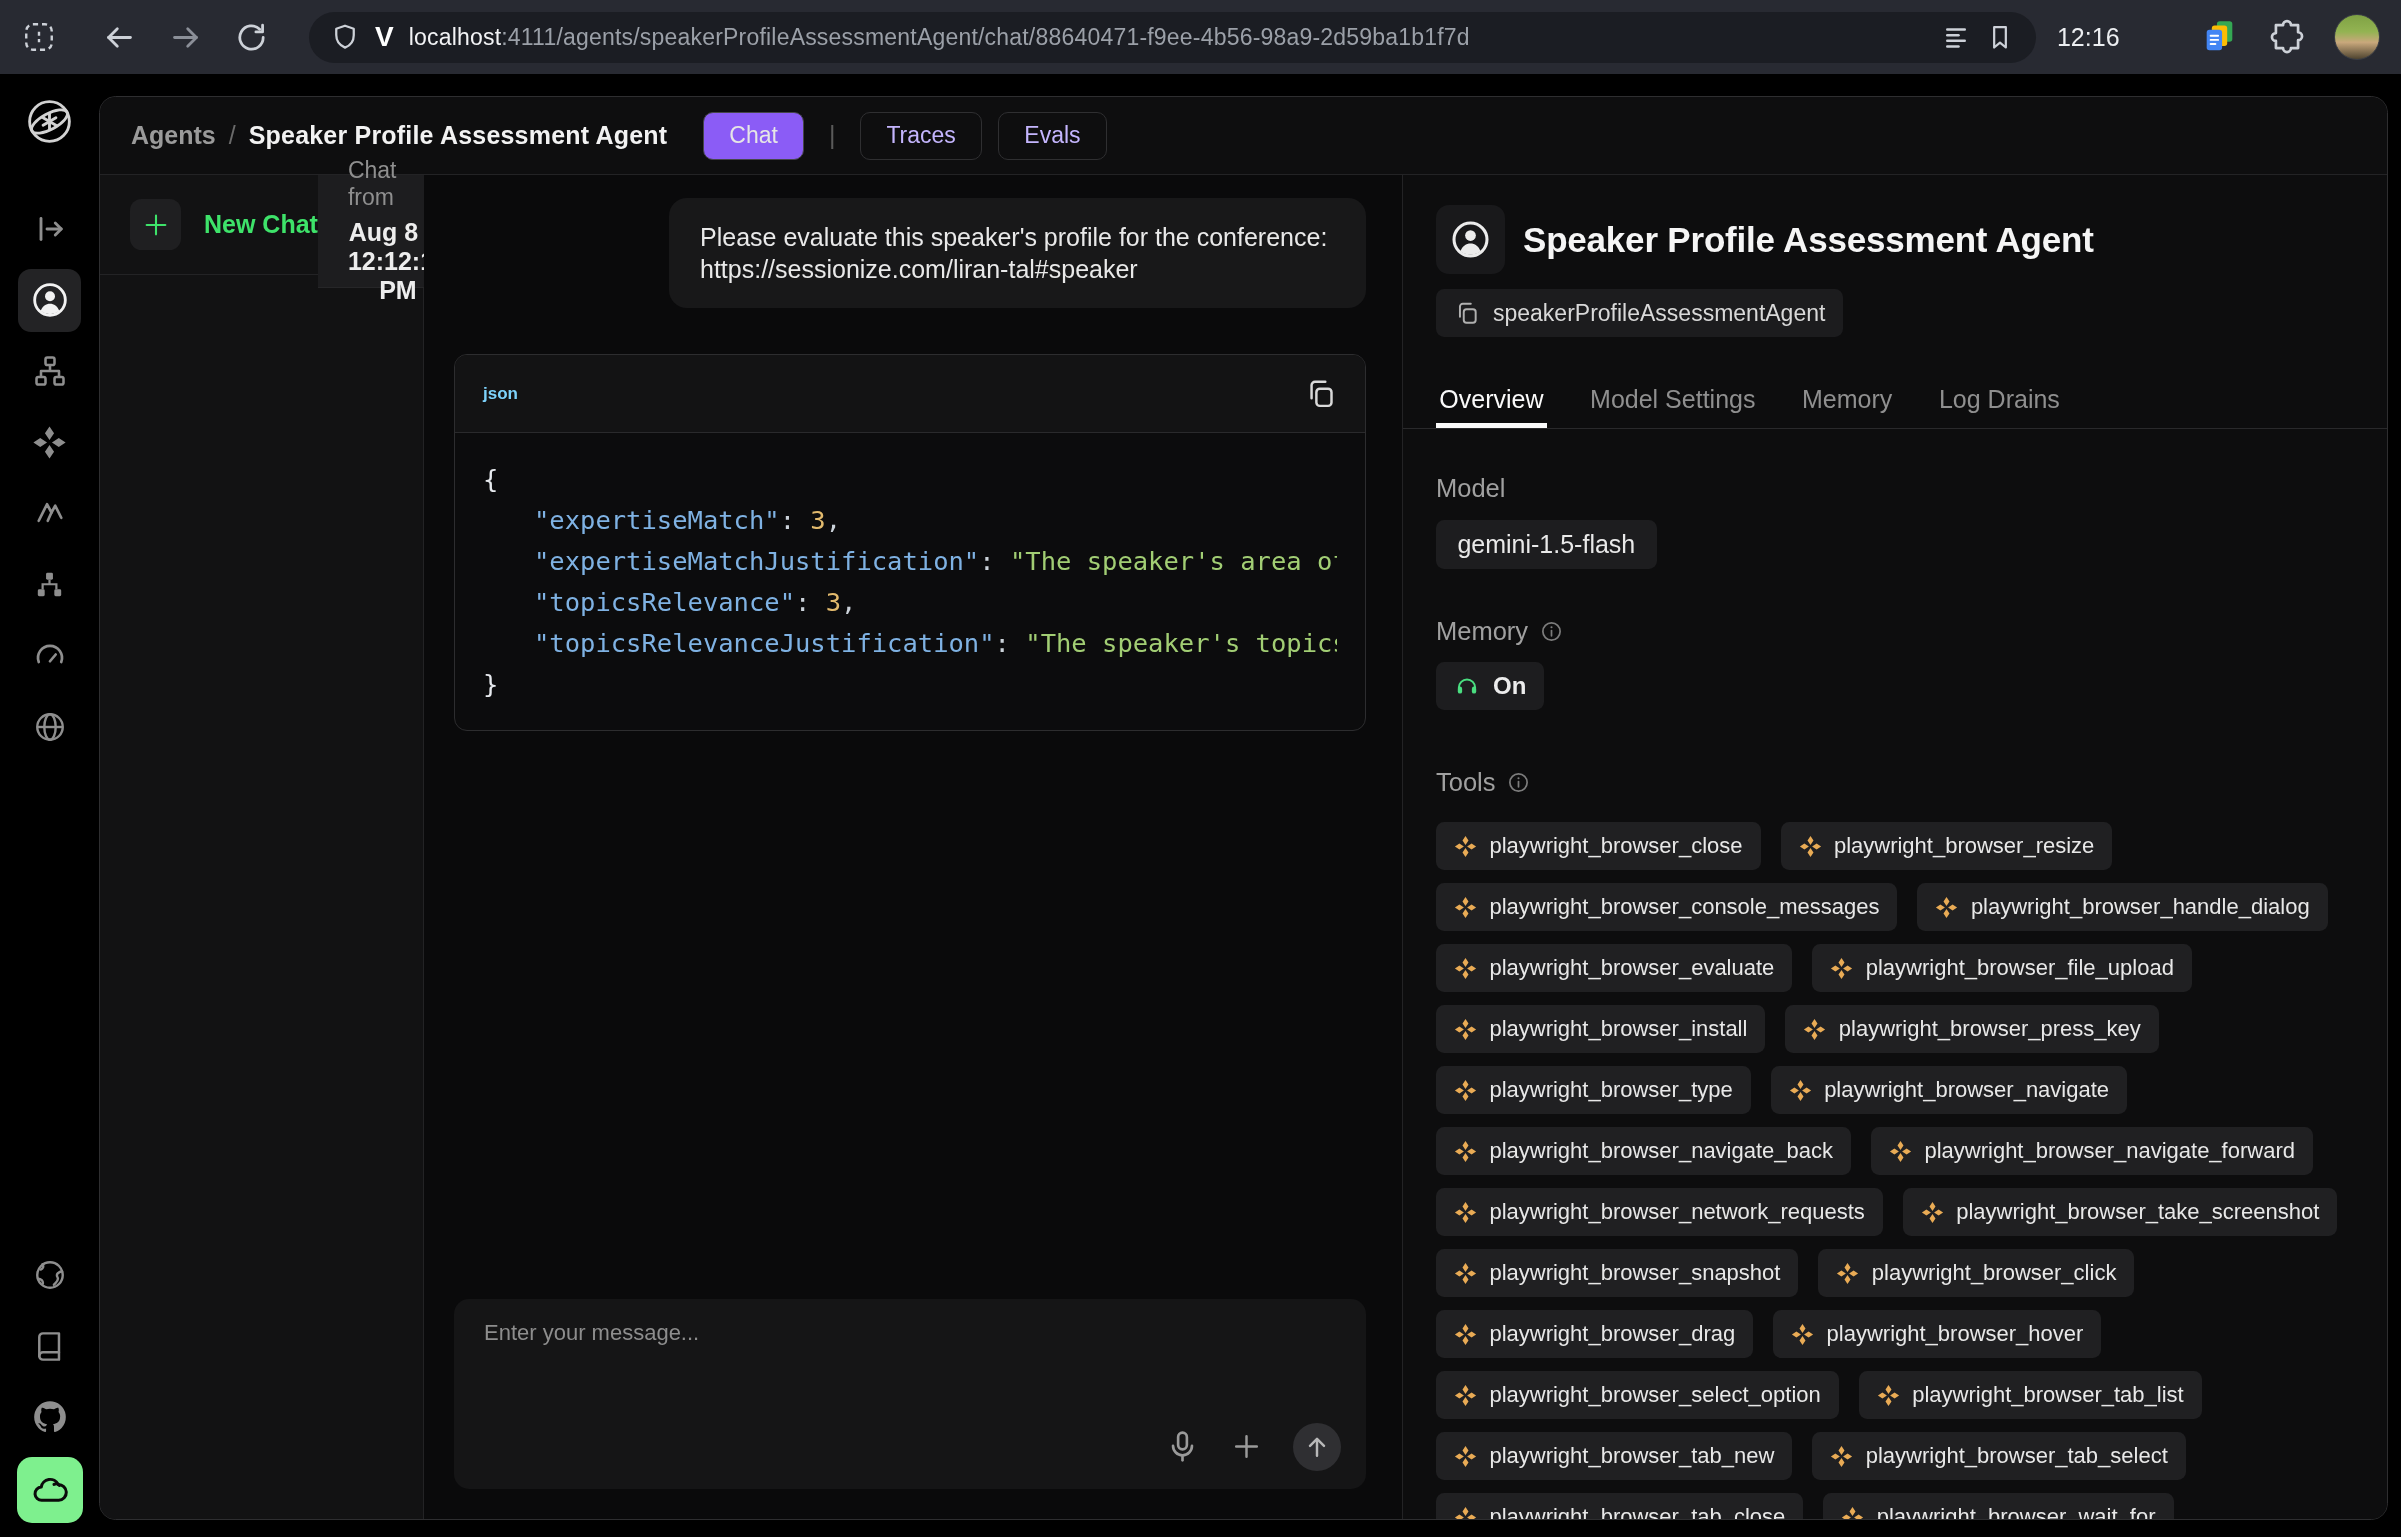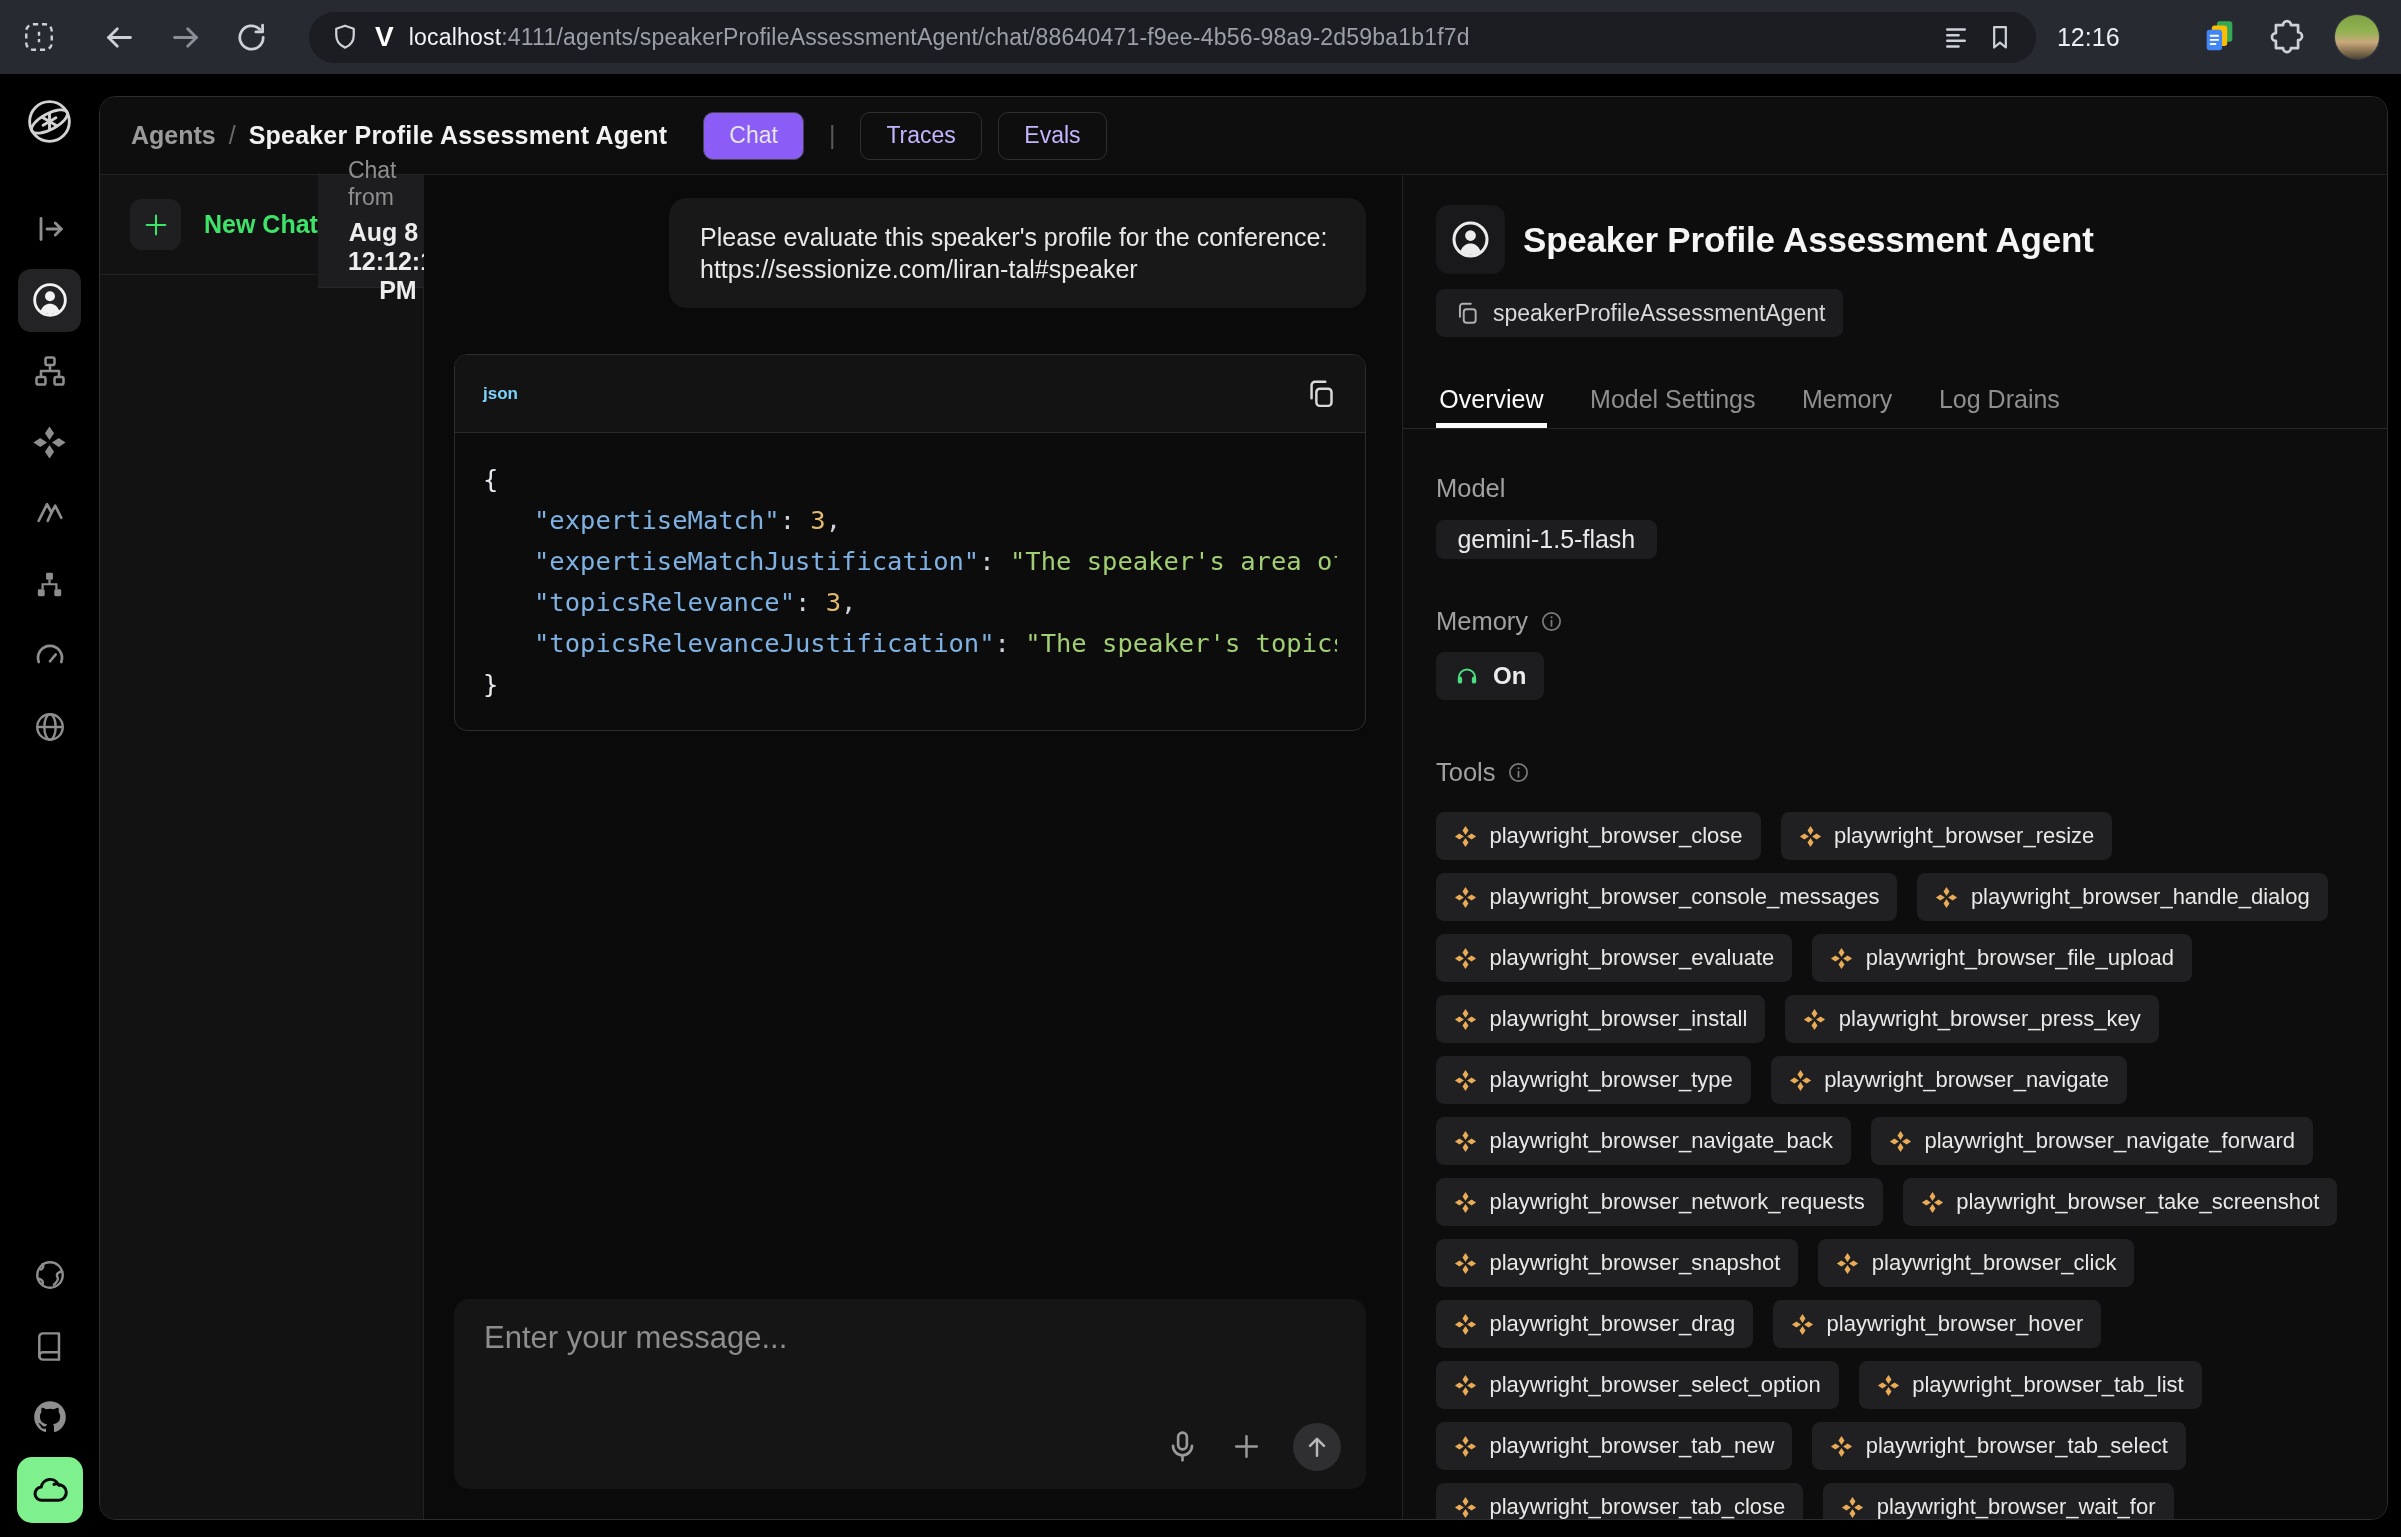--- a/index.html
+++ b/index.html
@@ -90,21 +90,21 @@
   .c-brace { color:#e7eaee; }
   .c-key   { color:#7fb2e3; }
   .c-punc  { color:#ccd3da; }
   .c-num   { color:#e2ba6d; }
   .c-str   { color:#a2ce74; }
 
   #chat-spacer { flex:1; }
   #composer { flex:0 0 auto; margin-bottom:30.5px; height:190px; background:#151516;
               border-radius:15px; display:flex; flex-direction:column; padding:21.4px 25px 18px 30px; }
   #composer textarea { flex:1; background:transparent; border:none; outline:none; resize:none;
-                       font-family:"Liberation Sans", sans-serif; font-size:31px; color:#e8e8e8; }
+                       font-family:"Liberation Sans", sans-serif; font-size:22px; color:#e8e8e8; }
   #composer textarea::placeholder { color:#8d8d8d; }
   #composer-actions { display:flex; align-items:center; justify-content:flex-end; gap:30px; }
   .comp-ic { color:#9a9a9a; }
   #send-btn { width:48px; height:48px; border-radius:50%; background:#2f2f32;
               display:flex; align-items:center; justify-content:center; color:#b9b9b9; }
 
   
   #agent-col { flex:1; border-left:0.8px solid #232325; background:#0d0d0e; overflow:hidden;
                display:flex; flex-direction:column; }
   #agent-head { padding:30px 33px 0; }
@@ -120,21 +120,21 @@
   #agent-tabs { margin-top:33px; display:flex; align-items:stretch; gap:40px; padding:0 0 0 33px;
                 border-bottom:0.8px solid #29292b; }
   .agent-tab { height:58px; display:flex; align-items:center; font-size:25px; color:#8f8f8f;
                padding:0 3.3px; }
   .agent-tab.active { color:#fafafa; box-shadow:inset 0 -5px 0 #fafafa; }
 
   #agent-sections { padding:0 33px; }
   .sec-label { display:flex; align-items:center; gap:11.5px; color:#a0a0a0; font-size:25.5px; }
   .sec-label .info-ic { color:#7c7c7c; }
   #model-label { margin-top:45px; }
-  #model-chip { margin-top:16.5px; display:inline-flex; align-items:center; height:39px;
+  #model-chip { margin-top:16.5px; display:inline-flex; align-items:center; height:49px;
                 padding:0 21.4px; background:#1d1d1f; border-radius:8.2px; color:#e9e9e9;
                 font-size:25px; font-weight:500; }
   #memory-label { margin-top:48px; }
   #memory-chip { margin-top:16.5px; display:inline-flex; align-items:center; gap:13px; height:48px;
                  padding:0 18px; background:#1d1d1f; border-radius:8.2px; }
   #memory-chip .mem-ic { color:#4ade80; }
   #memory-status { color:#ececec; font-size:24px; font-weight:600; }
   #tools-label { margin-top:58px; }
   #tools-list { margin-top:25px; display:flex; flex-direction:column; gap:13px; }
   .tools-row { display:flex; gap:20px; }

